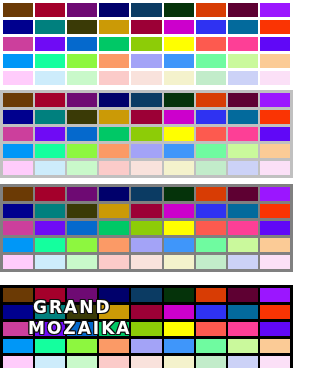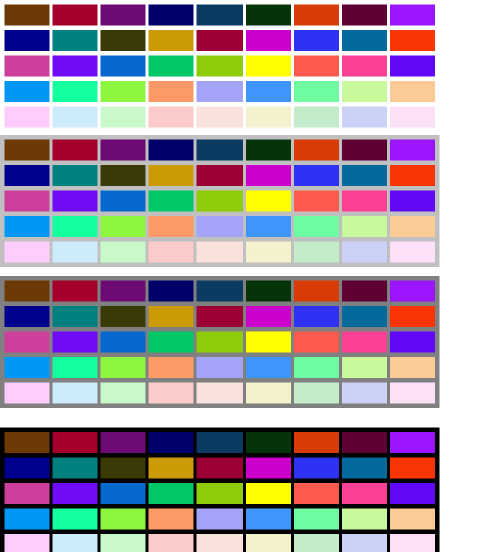--- a/index.html
+++ b/index.html
@@ -286,17 +286,19 @@
           <span class="swatch" style="background: rgb(205, 236, 251);"></span>
           <span class="swatch" style="background: rgb(201, 249, 202);"></span>
           <span class="swatch" style="background: rgb(251, 203, 201);"></span>
           <span class="swatch" style="background: rgb(249, 226, 220);"></span>
           <span class="swatch" style="background: rgb(244, 242, 204);"></span>
           <span class="swatch" style="background: rgb(194, 236, 202);"></span>
           <span class="swatch" style="background: rgb(204, 210, 247);"></span>
           <span class="swatch" style="background: rgb(251, 224, 247);"></span>
         </div>
       <div class="wordmark">
+        <div class="wordmark-line" id="wordmark-grand">GRAND</div>
+        <div class="wordmark-line" id="wordmark-mozaika">MOZAIKA</div>
       </div>
     </div>
   </div>
 
 </div>
 
 </body></html>

